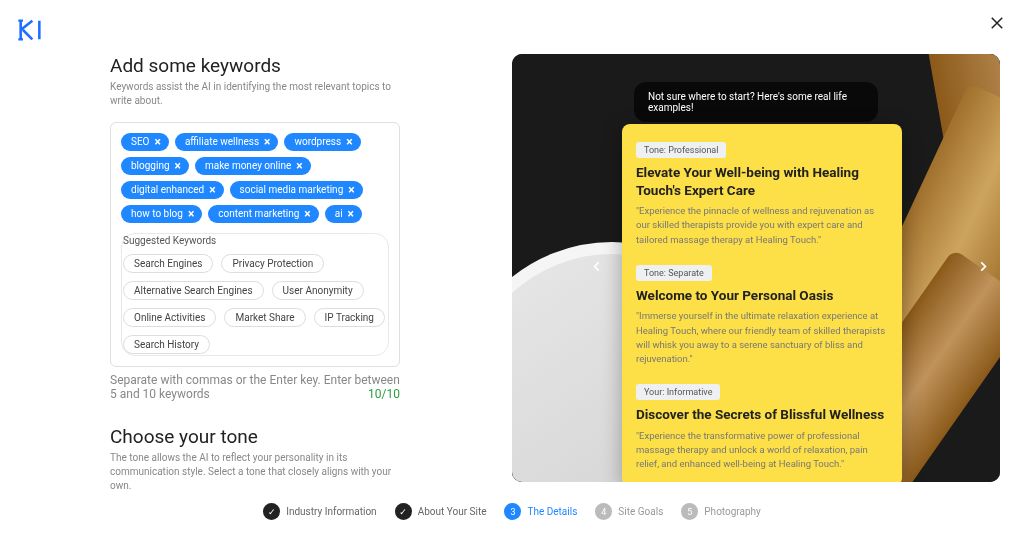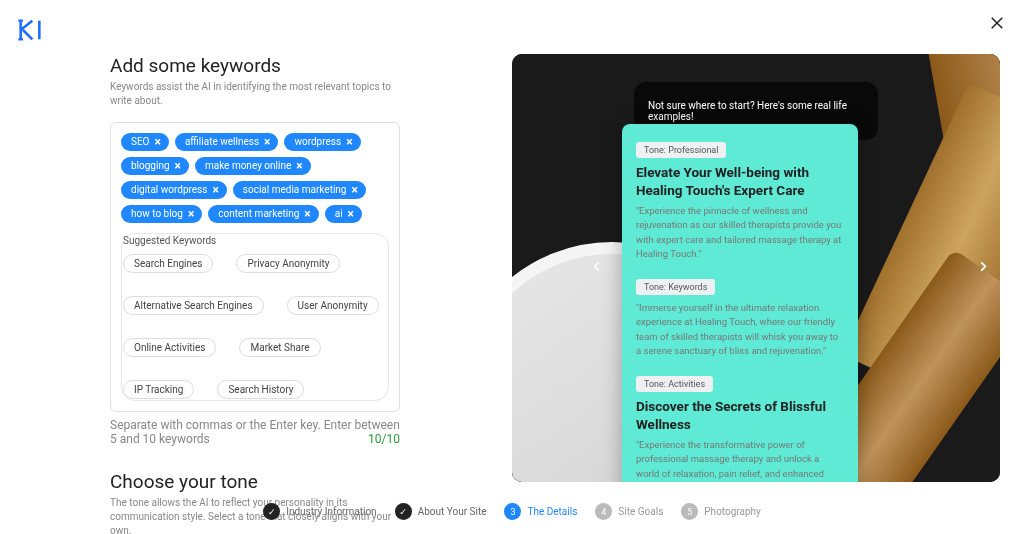--- a/index.html
+++ b/index.html
@@ -10,33 +10,33 @@
 .close-x svg{width:18px;height:18px}
 .left{position:absolute;left:110px;top:54px;width:290px}
 h1{font-size:19px;font-weight:400;color:#222;margin-bottom:3px}
 .sub{font-size:10px;color:#888;margin-bottom:14px;line-height:1.4}
 .kwbox{border:1px solid #e0e0e0;border-radius:6px;padding:10px}
 .chips{display:flex;flex-wrap:wrap;gap:6px;margin-bottom:10px}
 .chip{background:#1f87ff;color:#fff;border-radius:12px;padding:3px 8px 3px 10px;font-size:10px;display:inline-flex;align-items:flex-start;gap:5px;cursor:pointer}
 .chip .x{font-size:12px;line-height:1;font-weight:bold}
 .sugbox{border:1px solid #e8e8e8;border-radius:14px;padding:1px}
 .sugtitle{font-size:10px;color:#555;margin-bottom:8px}
-.sugs{display:flex;flex-wrap:wrap;gap:23px}
+.sugs{display:flex;flex-wrap:wrap;gap:8px}
 .sug{border:1px solid #ddd;background:#fff;border-radius:12px;padding:3px 10px;font-size:10px;color:#444;cursor:pointer}
 .hint{font-size:12px;color:#888;margin-top:6px}
 .hint .count{color:#2a9d3a;float:right}
 .tone-sec{margin-top:24px}
 .preview{position:absolute;right:24px;top:54px;width:488px;height:428px;border-radius:10px;overflow:hidden;background:#111}
 .bg{position:absolute;inset:0;background:#1a1a1a}
 .bowl{position:absolute;left:-60px;bottom:-80px;width:320px;height:320px;border-radius:50%;background:linear-gradient(145deg,#e8e8e8,#d0d0d0);border:12px solid #f5f5f5}
 .stick1{position:absolute;right:-20px;top:40px;width:120px;height:300px;background:linear-gradient(90deg,#a0702c,#cda45e,#a0702c);transform:rotate(25deg);border-radius:10px}
 .stick2{position:absolute;right:30px;top:200px;width:100px;height:260px;background:linear-gradient(90deg,#8b5a1a,#c0935c,#8b5a1a);transform:rotate(35deg);border-radius:10px}
 .stick3{position:absolute;right:-40px;top:-30px;width:100px;height:180px;background:linear-gradient(90deg,#8b5a1a,#c0935c);transform:rotate(-10deg);border-radius:10px}
-.hintbar{position:absolute;top:28px;left:50%;transform:translateX(-50%);background:rgba(0,0,0,.65);color:#fff;font-size:10px;padding:18px 14px;border-radius:12px}
-.card{position:absolute;top:70px;left:110px;width:236px;background:#5eead4;border-radius:8px;padding:14px;box-shadow:0 4px 20px rgba(0,0,0,.3)}
+.hintbar{position:absolute;top:28px;left:50%;transform:translateX(-50%);background:rgba(0,0,0,.65);color:#fff;font-size:10px;padding:9px 14px;border-radius:12px}
+.card{position:absolute;top:70px;left:110px;width:280px;background:#fde047;border-radius:8px;padding:14px;box-shadow:0 4px 20px rgba(0,0,0,.3)}
 .tonebadge{display:inline-block;background:#eef0f2;color:#555;font-size:9px;padding:3px 8px;border-radius:3px;margin-bottom:6px}
 .ex h3{font-size:13.5px;font-weight:700;color:#222;line-height:1.3;margin-bottom:5px}
 .ex p{font-size:9.5px;color:#777;line-height:1.5;margin-bottom:14px}
 .ex:last-child p{margin-bottom:0}
 .nav-l,.nav-r{position:absolute;top:50%;transform:translateY(-50%);color:#fff;cursor:pointer;text-shadow:0 1px 3px rgba(0,0,0,.5)}
 .nav-l{left:78px}.nav-r{right:10px}
 .nav-l svg,.nav-r svg{width:14px;height:14px}
 .steps{position:absolute;bottom:14px;left:0;right:0;display:flex;justify-content:center;align-items:center;gap:18px}
 .step{display:flex;align-items:center;gap:6px;font-size:10px;color:#666}
 .sc{width:17px;height:17px;border-radius:50%;display:flex;align-items:center;justify-content:center;font-size:9px;color:#fff}
@@ -81,21 +81,21 @@
         </span>
         <span class="chip">
           <span>blogging</span>
           <span class="x">×</span>
         </span>
         <span class="chip">
           <span>make money online</span>
           <span class="x">×</span>
         </span>
         <span class="chip">
-          <span>digital wordpress</span>
+          <span>digital enhanced</span>
           <span class="x">×</span>
         </span>
         <span class="chip">
           <span>social media marketing</span>
           <span class="x">×</span>
         </span>
         <span class="chip">
           <span>how to blog</span>
           <span class="x">×</span>
         </span>
@@ -105,21 +105,21 @@
         </span>
         <span class="chip">
           <span>ai</span>
           <span class="x">×</span>
         </span>
       </div>
     <div class="sugbox">
       <div class="sugtitle">Suggested Keywords</div>
       <div class="sugs" id="sugs">
           <span class="sug">Search Engines</span>
-          <span class="sug">Privacy Anonymity</span>
+          <span class="sug">Privacy Protection</span>
           <span class="sug">Alternative Search Engines</span>
           <span class="sug">User Anonymity</span>
           <span class="sug">Online Activities</span>
           <span class="sug">Market Share</span>
           <span class="sug">IP Tracking</span>
           <span class="sug">Search History</span>
         </div>
     </div>
   </div>
   <div class="hint">
@@ -143,22 +143,22 @@
   </div>
   <div class="hintbar">Not sure where to start? Here's some real life examples!</div>
   <div class="nav-l"><svg viewBox="0 0 24 24" fill="none" stroke="#fff" stroke-width="3">
         <path d="M15 5 L8 12 L15 19"></path>
       </svg></div>
   <div class="nav-r"><svg viewBox="0 0 24 24" fill="none" stroke="#fff" stroke-width="3">
         <path d="M9 5 L16 12 L9 19"></path>
       </svg></div>
   <div class="card" id="card">
       <div class="ex"><span class="tonebadge">Tone: Professional</span><h3>Elevate Your Well-being with Healing Touch's Expert Care</h3><p>"Experience the pinnacle of wellness and rejuvenation as our skilled therapists provide you with expert care and tailored massage therapy at Healing Touch."</p></div>
-      <div class="ex"><span class="tonebadge">Tone: Keywords</span><p>"Immerse yourself in the ultimate relaxation experience at Healing Touch, where our friendly team of skilled therapists will whisk you away to a serene sanctuary of bliss and rejuvenation."</p></div>
-      <div class="ex"><span class="tonebadge">Tone: Activities</span><h3>Discover the Secrets of Blissful Wellness</h3><p>"Experience the transformative power of professional massage therapy and unlock a world of relaxation, pain relief, and enhanced well-being at Healing Touch."</p></div>
+      <div class="ex"><span class="tonebadge">Tone: Separate</span><h3>Welcome to Your Personal Oasis</h3><p>"Immerse yourself in the ultimate relaxation experience at Healing Touch, where our friendly team of skilled therapists will whisk you away to a serene sanctuary of bliss and rejuvenation."</p></div>
+      <div class="ex"><span class="tonebadge">Your: Informative</span><h3>Discover the Secrets of Blissful Wellness</h3><p>"Experience the transformative power of professional massage therapy and unlock a world of relaxation, pain relief, and enhanced well-being at Healing Touch."</p></div>
     </div>
 </div>
 
 <div class="steps" id="steps">
     <div class="step done">
       <span class="sc done">✓</span>
       <span>Industry Information</span>
     </div>
     <div class="step done">
       <span class="sc done">✓</span>

